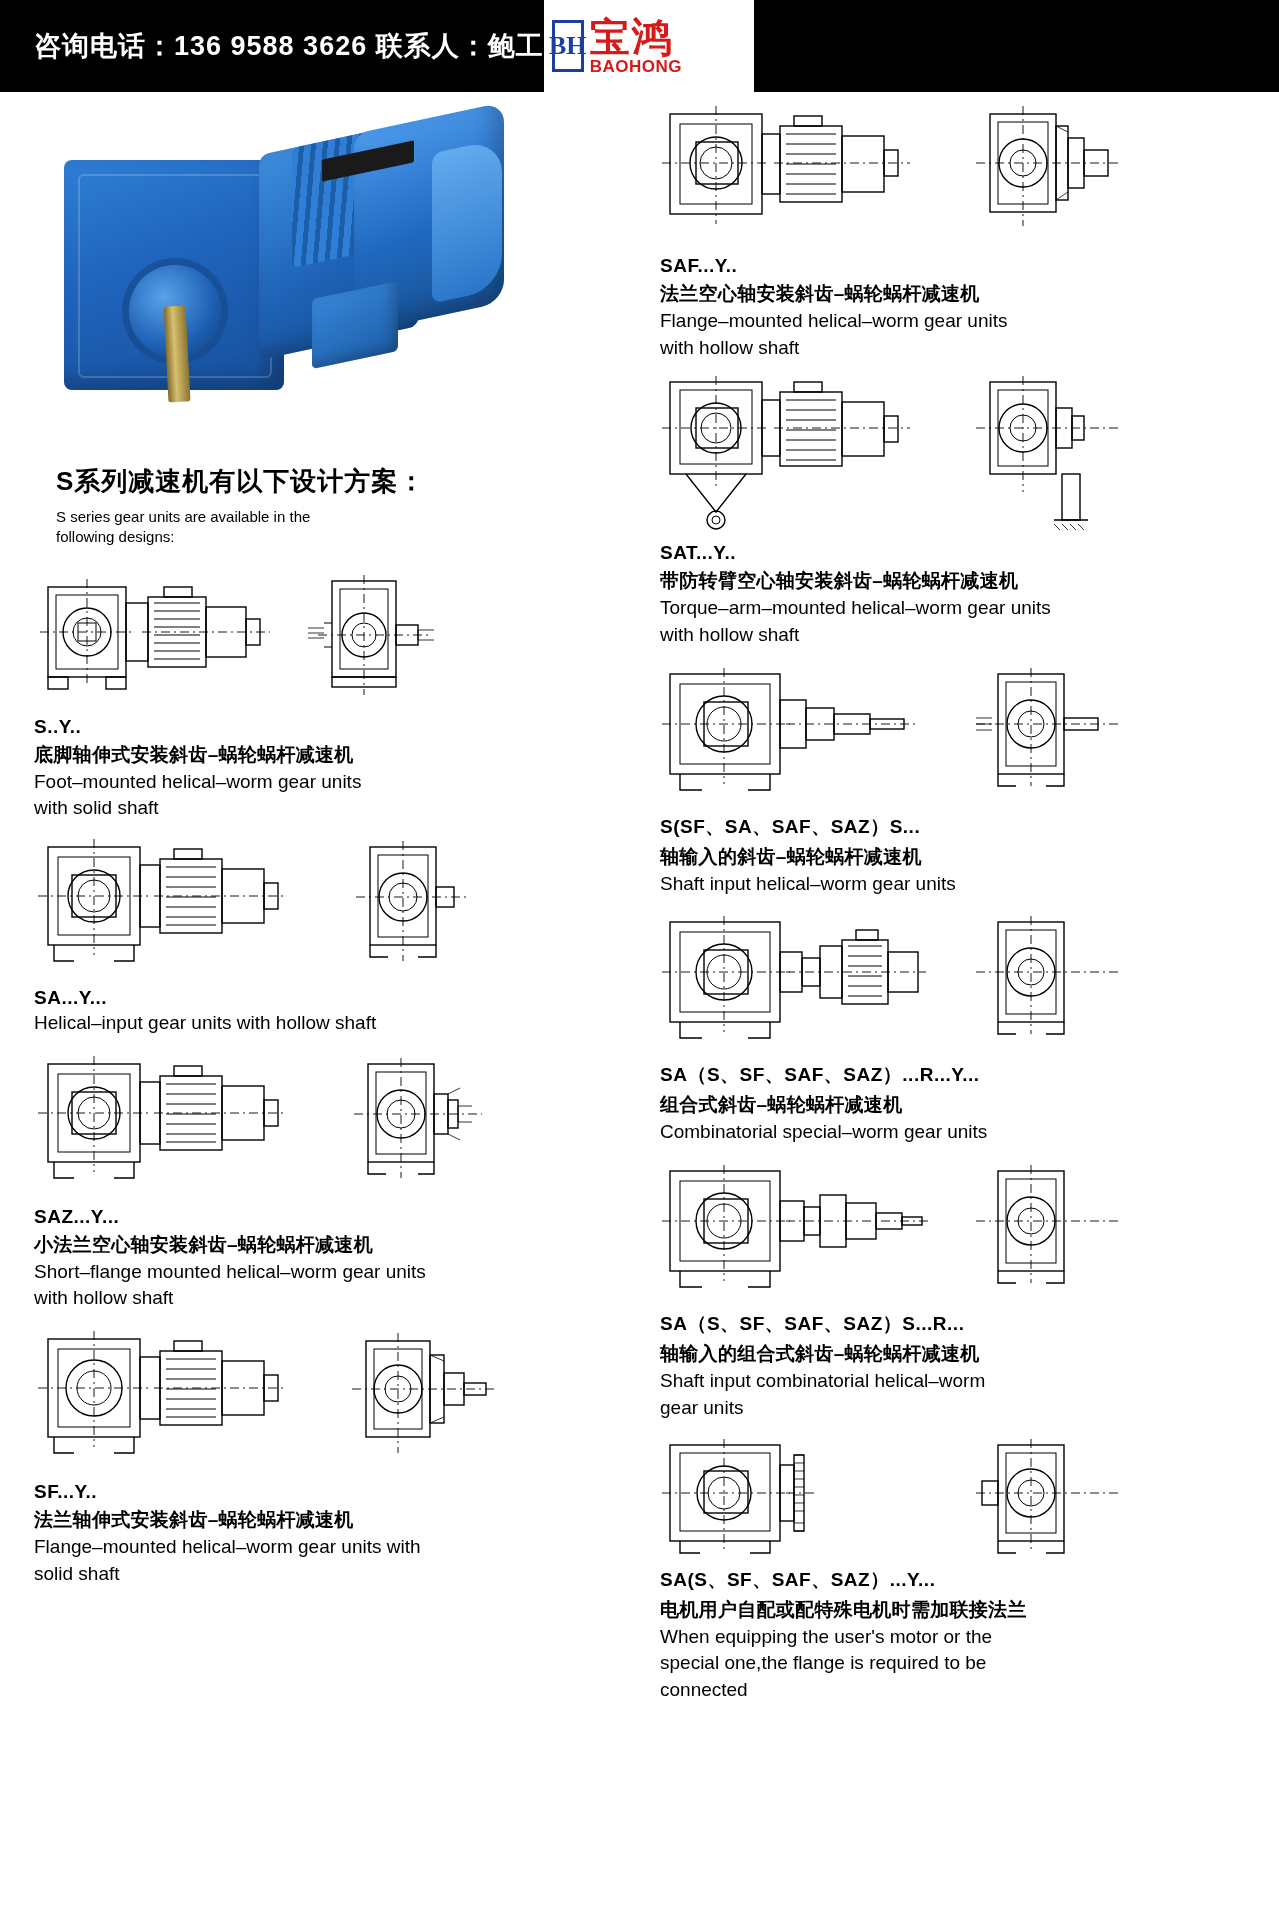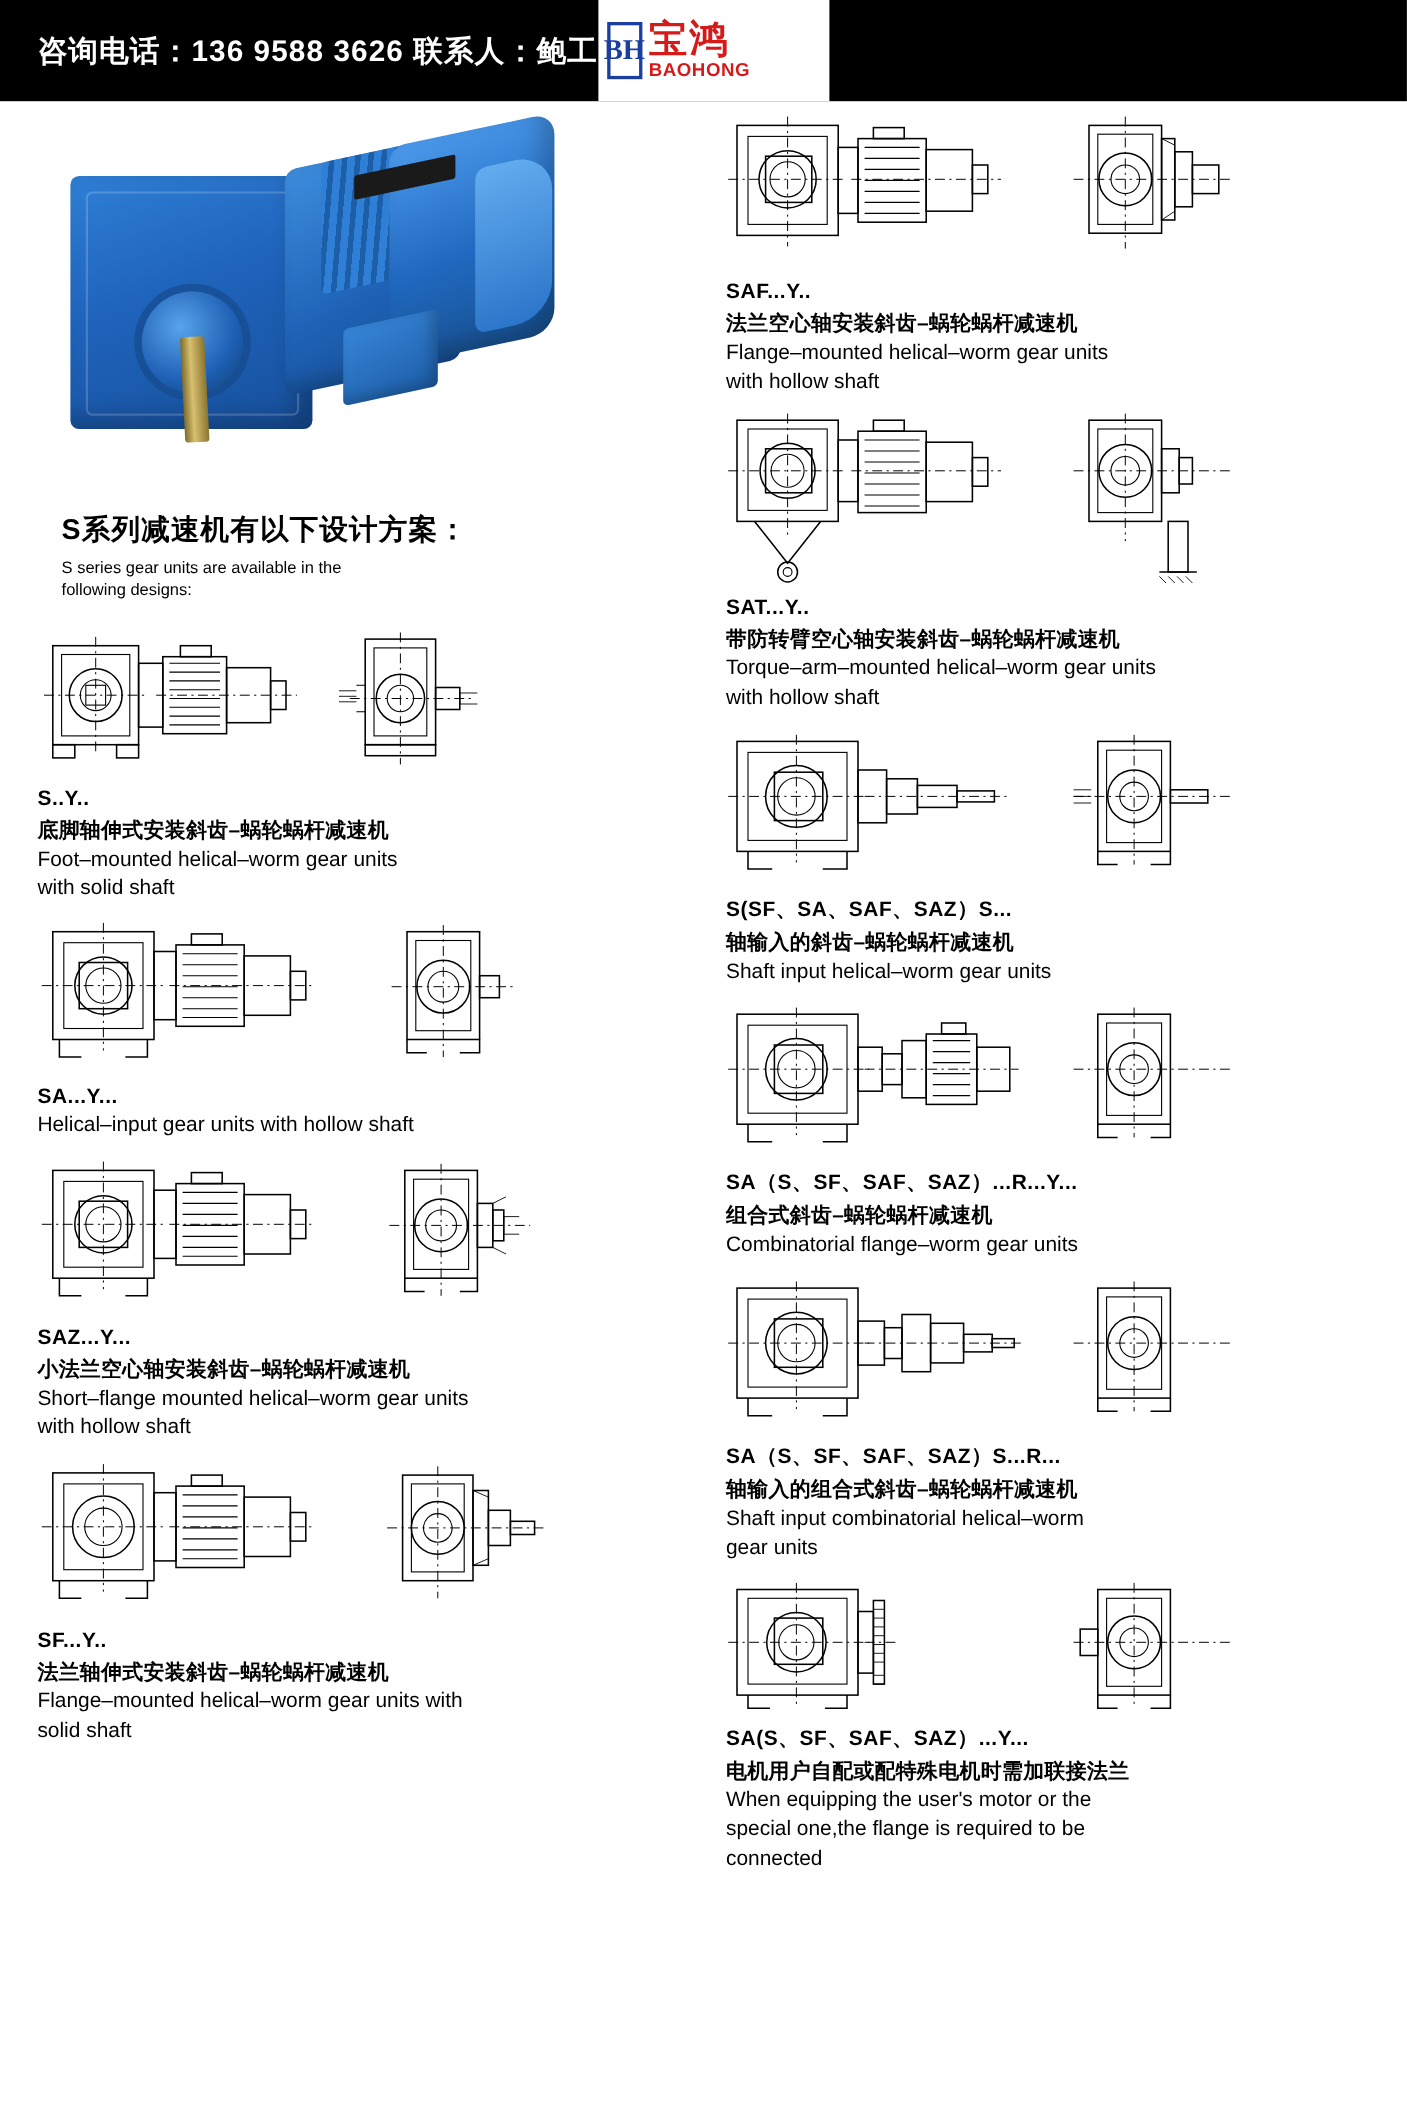--- a/index.html
+++ b/index.html
@@ -57,21 +57,21 @@
     color: #1a3fa0;
     font-family: "Liberation Serif", serif;
     margin-right: 6px;
   }
   .logo-text {
     display: flex;
     flex-direction: column;
     justify-content: center;
   }
   .logo-cn {
-    font-size: 35px;
+    font-size: 40px;
     font-weight: bold;
     color: #d61a1a;
     line-height: 1.05;
     letter-spacing: 2px;
   }
   .logo-en {
     font-size: 17px;
     font-weight: bold;
     color: #d61a1a;
     line-height: 1.1;
@@ -585,21 +585,21 @@
           <circle class="ln" cx="57" cy="60" r="24"></circle>
           <circle class="ln2" cx="57" cy="60" r="13"></circle>
           <path class="dash" d="M57 4 L57 122"></path>
           <path class="dash" d="M2 60 L148 60"></path>
           <path class="ln" d="M24 110 L24 122 L42 122"></path>
           <path class="ln" d="M90 110 L90 122 L72 122"></path>
         </svg>
       </div>
       <div class="cap-code" style="margin-top:10px;">SA（S、SF、SAF、SAZ）...R...Y...</div>
       <div class="cap-cn">组合式斜齿–蜗轮蜗杆减速机</div>
-      <div class="cap-en">Combinatorial flange–worm gear units</div>
+      <div class="cap-en">Combinatorial special–worm gear units</div>
     </div>
 
     <div class="item" style="margin-top:16px;">
       <div class="drawings">
         <svg width="300" height="140" viewBox="0 0 300 140">
           <rect class="ln" x="10" y="10" width="110" height="100"></rect>
           <rect class="ln2" x="20" y="20" width="90" height="80"></rect>
           <rect class="ln" x="44" y="38" width="44" height="44"></rect>
           <circle class="ln" cx="64" cy="60" r="28"></circle>
           <circle class="ln2" cx="64" cy="60" r="17"></circle>

